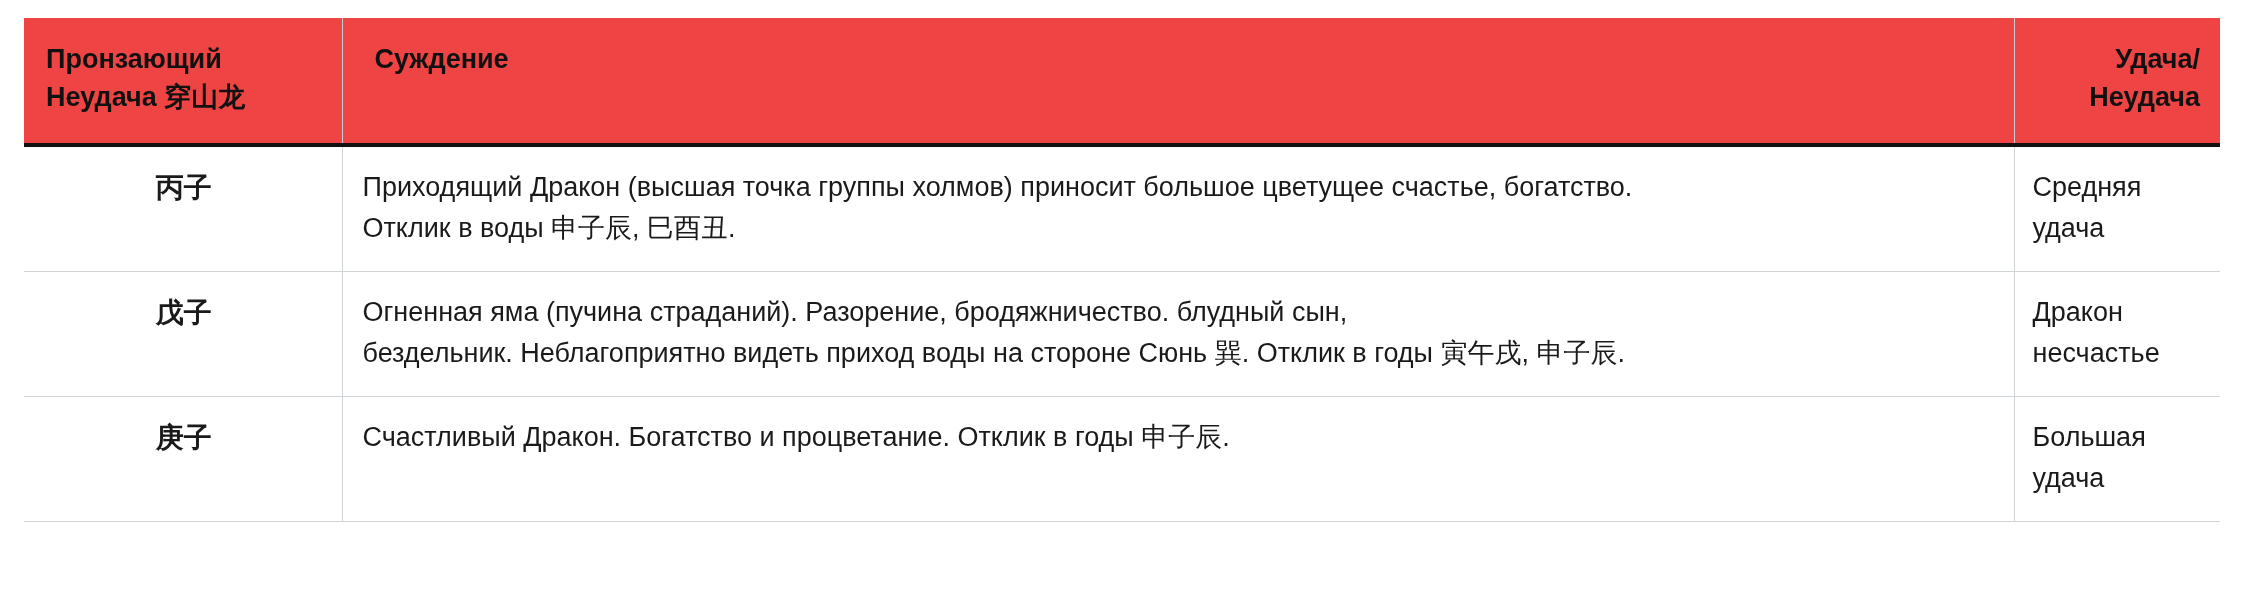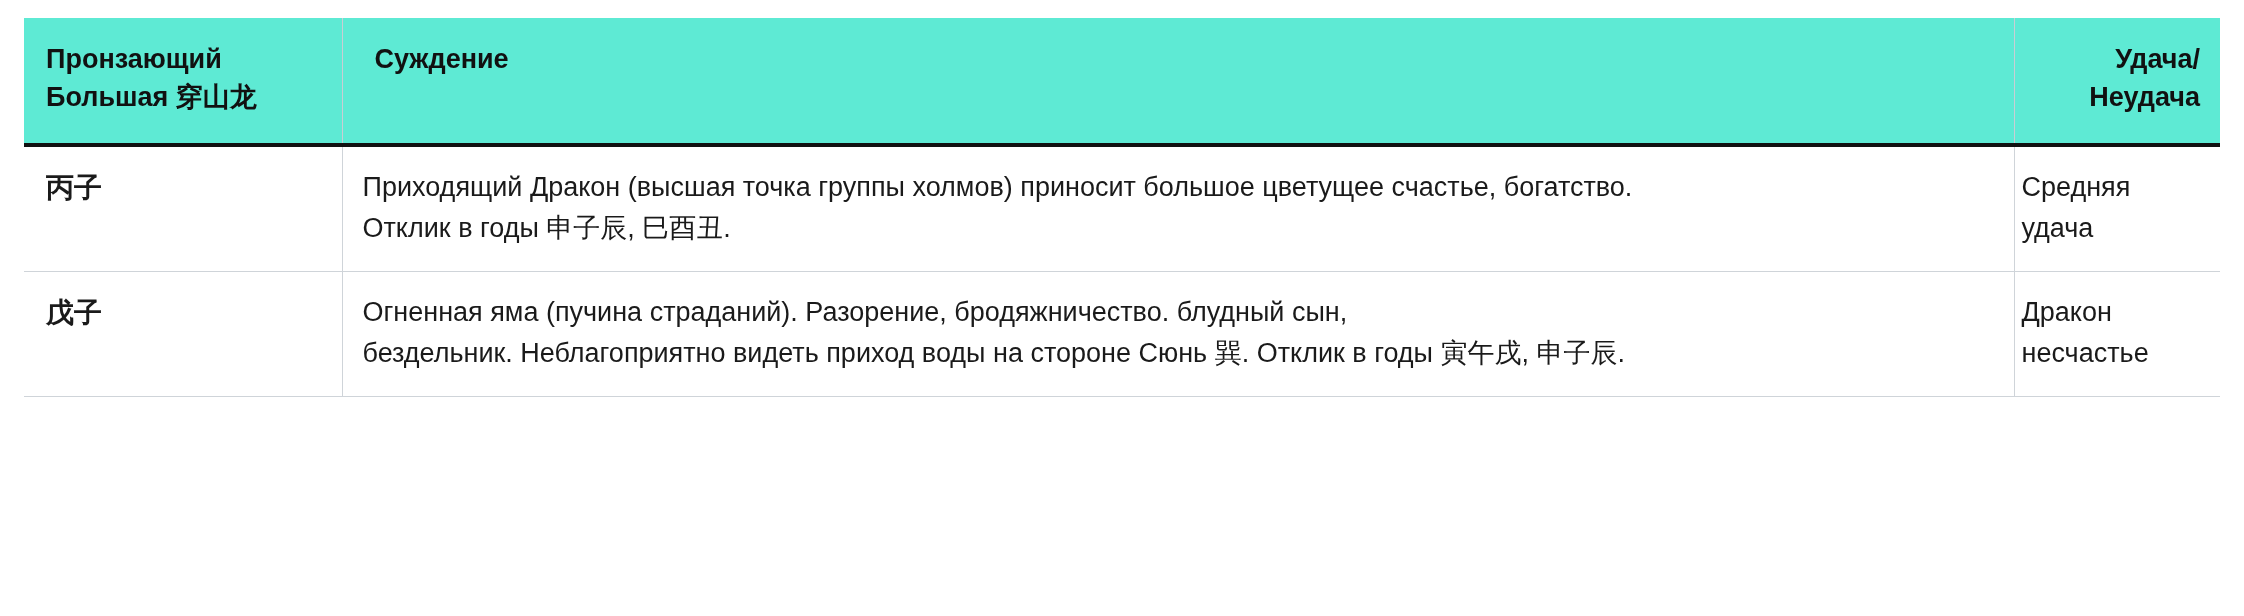--- a/index.html
+++ b/index.html
@@ -22,21 +22,21 @@
   table.data-table {
     border-collapse: collapse;
     width: 2196px;
     table-layout: fixed;
   }
   table.data-table col.c-dragon { width: 318px; }
   table.data-table col.c-judgement { width: 1672px; }
   table.data-table col.c-luck { width: 206px; }
 
   thead th {
-    background: #5eead4;
+    background: #ef4444;
     font-size: 27px;
     font-weight: bold;
     line-height: 1.42;
     text-align: left;
     vertical-align: top;
     padding: 22px 20px 26px 20px;
     border: none;
     border-bottom: 4px solid #111111;
     color: #111111;
     box-sizing: border-box;
@@ -54,72 +54,84 @@
     box-sizing: border-box;
     color: #1a1a1a;
   }
   tbody tr:last-child td { border-bottom: 1px solid #cfd4d9; }
 
   td.cell-dragon {
     font-weight: bold;
     font-size: 28px;
     padding-left: 22px;
     white-space: nowrap;
+    text-align: center;
   }
   td.cell-judgement {
     border-left: 1px solid #cfd4d9;
   }
   td.cell-luck {
     border-left: 1px solid #cfd4d9;
-    padding-left: 7px;
+    padding-left: 18px;
   }
   .line { display: block; }
   .hanzi { font-family: "DejaVu Sans", sans-serif; }
 </style>
 </head>
 <body>
 
 <div class="sheet">
   <table class="data-table">
     <colgroup>
       <col class="c-dragon">
       <col class="c-judgement">
       <col class="c-luck">
     </colgroup>
     <thead>
       <tr>
         <th class="th-dragon">
           <span class="line">Пронзающий</span>
-          <span class="line">Большая 穿山龙</span>
+          <span class="line">Неудача 穿山龙</span>
         </th>
         <th class="th-judgement">Суждение</th>
         <th class="th-luck">
           <span class="line">Удача/</span>
           <span class="line">Неудача</span>
         </th>
       </tr>
     </thead>
     <tbody>
       <tr>
         <td class="cell-dragon hanzi">丙子</td>
         <td class="cell-judgement">
           <span class="line">Приходящий Дракон (высшая точка группы холмов) приносит большое цветущее счастье, богатство.</span>
-          <span class="line">Отклик в годы 申子辰, 巳酉丑.</span>
+          <span class="line">Отклик в воды 申子辰, 巳酉丑.</span>
         </td>
         <td class="cell-luck">
           <span class="line">Средняя</span>
           <span class="line">удача</span>
         </td>
       </tr>
       <tr>
         <td class="cell-dragon hanzi">戊子</td>
         <td class="cell-judgement">
           <span class="line">Огненная яма (пучина страданий). Разорение, бродяжничество. блудный сын,</span>
           <span class="line">бездельник. Неблагоприятно видеть приход воды на стороне Сюнь 巽. Отклик в годы 寅午戌, 申子辰.</span>
         </td>
         <td class="cell-luck">
           <span class="line">Дракон</span>
           <span class="line">несчастье</span>
         </td>
       </tr>
+      <tr>
+        <td class="cell-dragon hanzi">庚子</td>
+        <td class="cell-judgement">
+          <span class="line">Счастливый Дракон. Богатство и процветание. Отклик в годы 申子辰.</span>
+          <span class="line"></span>
+        </td>
+        <td class="cell-luck">
+          <span class="line">Большая</span>
+          <span class="line">удача</span>
+        </td>
+      </tr>
     </tbody>
   </table>
 </div>
 
 </body></html>

